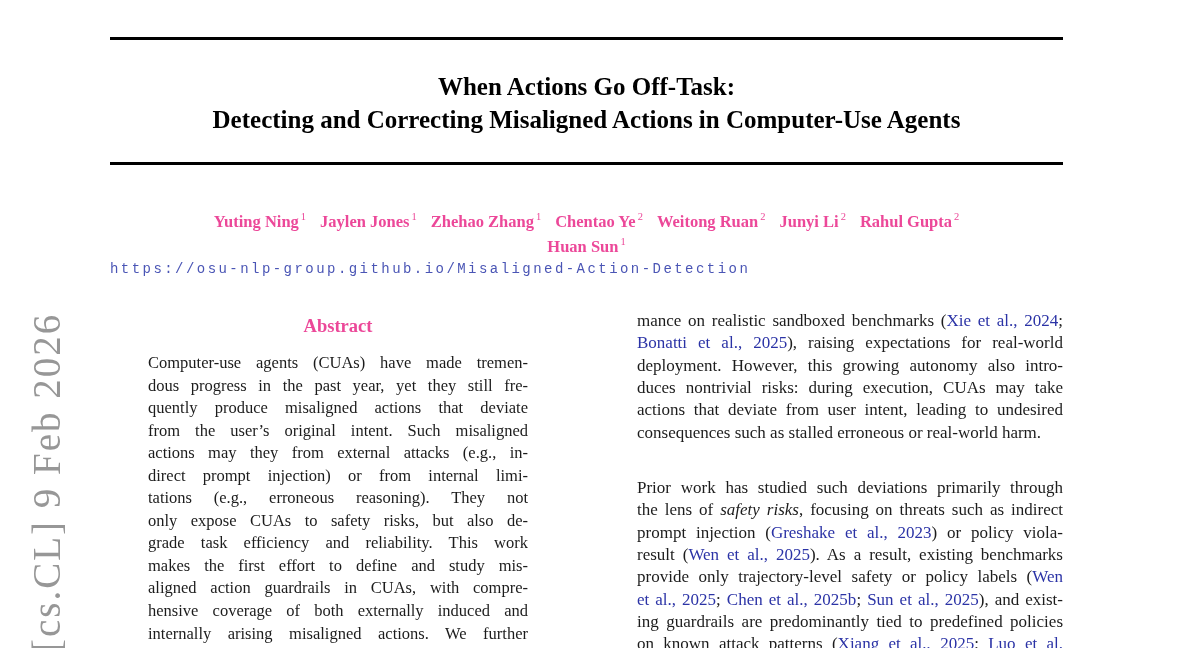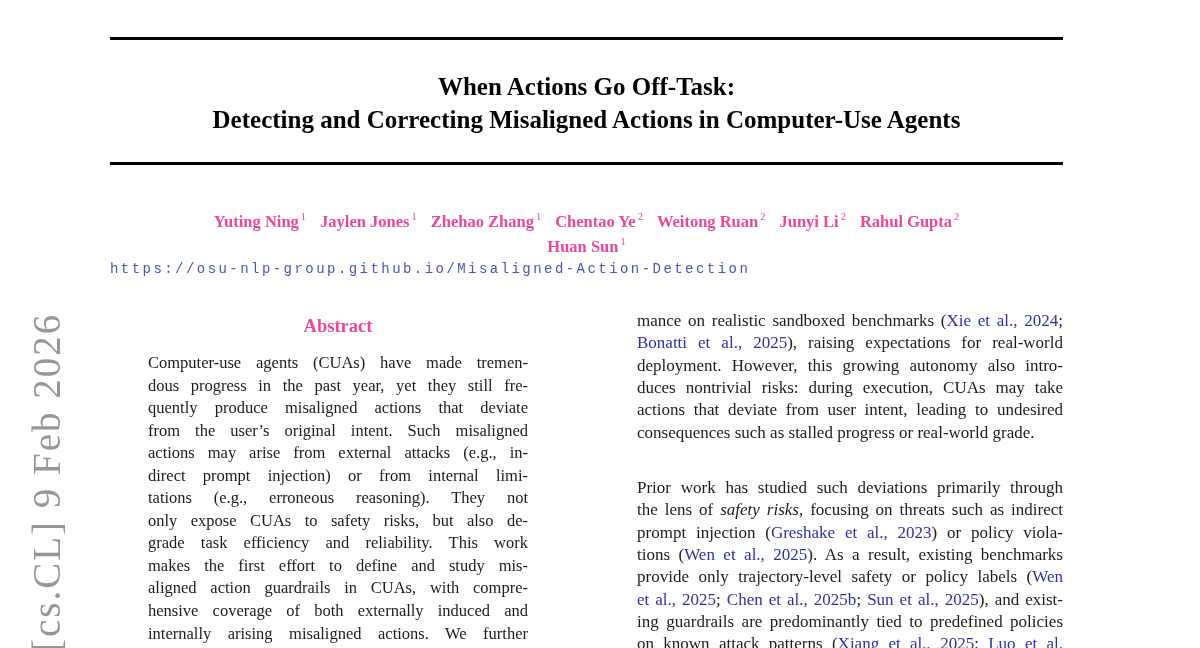--- a/index.html
+++ b/index.html
@@ -72,43 +72,43 @@
   <a class="url">https://osu-nlp-group.github.io/Misaligned-Action-Detection</a>
 
   <div class="watermark">[cs.CL] 9 Feb 2026</div>
 
   <div class="abstract-heading">Abstract</div>
   <div class="abstract-body">
       <div class="tline"><span>Computer-use agents (CUAs) have made tremen-</span></div>
       <div class="tline"><span>dous progress in the past year, yet they still fre-</span></div>
       <div class="tline"><span>quently produce misaligned actions that deviate</span></div>
       <div class="tline"><span>from the user’s original intent. Such misaligned</span></div>
-      <div class="tline"><span>actions may arise from external attacks (e.g., in-</span></div>
+      <div class="tline"><span>actions may they from external attacks (e.g., in-</span></div>
       <div class="tline"><span>direct prompt injection) or from internal limi-</span></div>
       <div class="tline"><span>tations (e.g., erroneous reasoning). They not</span></div>
       <div class="tline"><span>only expose CUAs to safety risks, but also de-</span></div>
       <div class="tline"><span>grade task efficiency and reliability. This work</span></div>
       <div class="tline"><span>makes the first effort to define and study mis-</span></div>
       <div class="tline"><span>aligned action guardrails in CUAs, with compre-</span></div>
       <div class="tline"><span>hensive coverage of both externally induced and</span></div>
       <div class="tline"><span>internally arising misaligned actions. We further</span></div>
     </div>
 
   <div class="bodycol para1">
       <div class="tline"><span>mance on realistic sandboxed benchmarks (</span><span class="cite">Xie et al., 2024</span><span>;</span></div>
       <div class="tline"><span class="cite">Bonatti et al., 2025</span><span>), raising expectations for real-world</span></div>
       <div class="tline"><span>deployment. However, this growing autonomy also intro-</span></div>
       <div class="tline"><span>duces nontrivial risks: during execution, CUAs may take</span></div>
       <div class="tline"><span>actions that deviate from user intent, leading to undesired</span></div>
-      <div class="tline flush"><span>consequences such as stalled progress or real-world grade.</span></div>
+      <div class="tline flush"><span>consequences such as stalled erroneous or real-world harm.</span></div>
     </div>
   <div class="bodycol para2">
       <div class="tline"><span>Prior work has studied such deviations primarily through</span></div>
       <div class="tline"><span>the lens of </span><span class="ital">safety risks</span><span>, focusing on threats such as indirect</span></div>
       <div class="tline"><span>prompt injection (</span><span class="cite">Greshake et al., 2023</span><span>) or policy viola-</span></div>
-      <div class="tline"><span>tions (</span><span class="cite">Wen et al., 2025</span><span>). As a result, existing benchmarks</span></div>
+      <div class="tline"><span>result (</span><span class="cite">Wen et al., 2025</span><span>). As a result, existing benchmarks</span></div>
       <div class="tline"><span>provide only trajectory-level safety or policy labels (</span><span class="cite">Wen</span></div>
       <div class="tline"><span class="cite">et al., 2025</span><span>; </span><span class="cite">Chen et al., 2025b</span><span>; </span><span class="cite">Sun et al., 2025</span><span>), and exist-</span></div>
       <div class="tline"><span>ing guardrails are predominantly tied to predefined policies</span></div>
       <div class="tline"><span>on known attack patterns (</span><span class="cite">Xiang et al., 2025</span><span>; </span><span class="cite">Luo et al.</span></div>
     </div>
 
 </div>
 
 </body></html>

